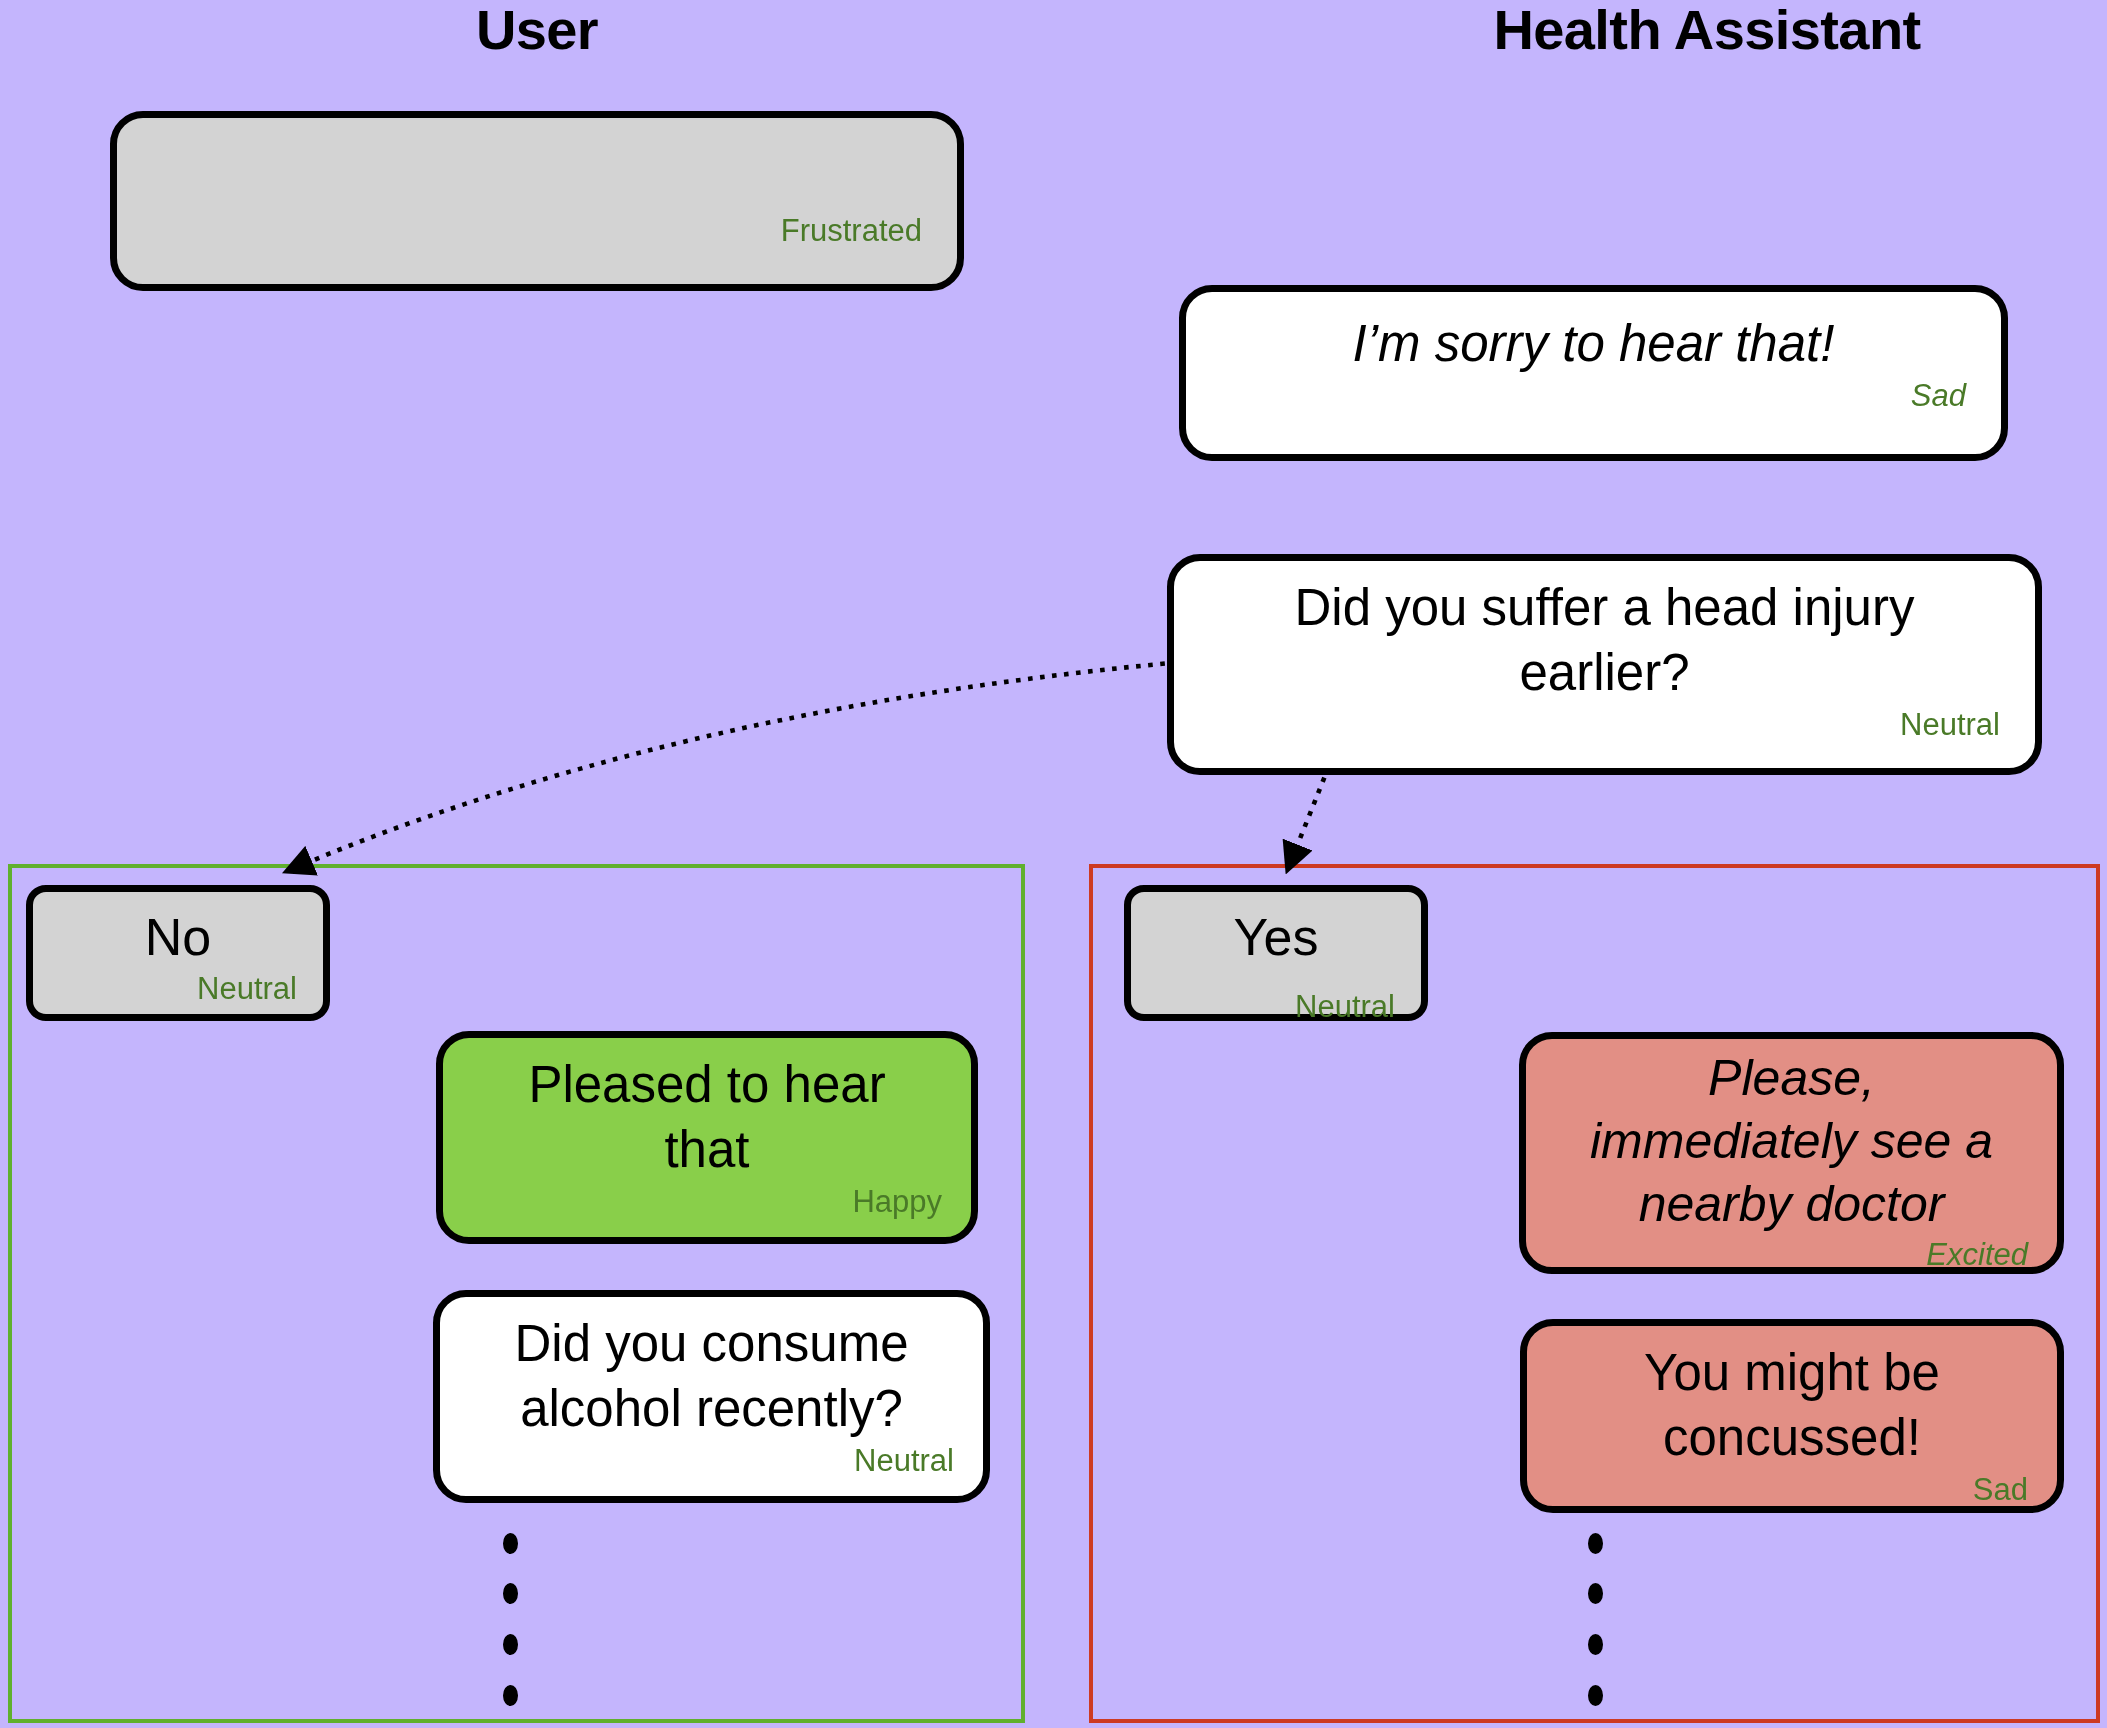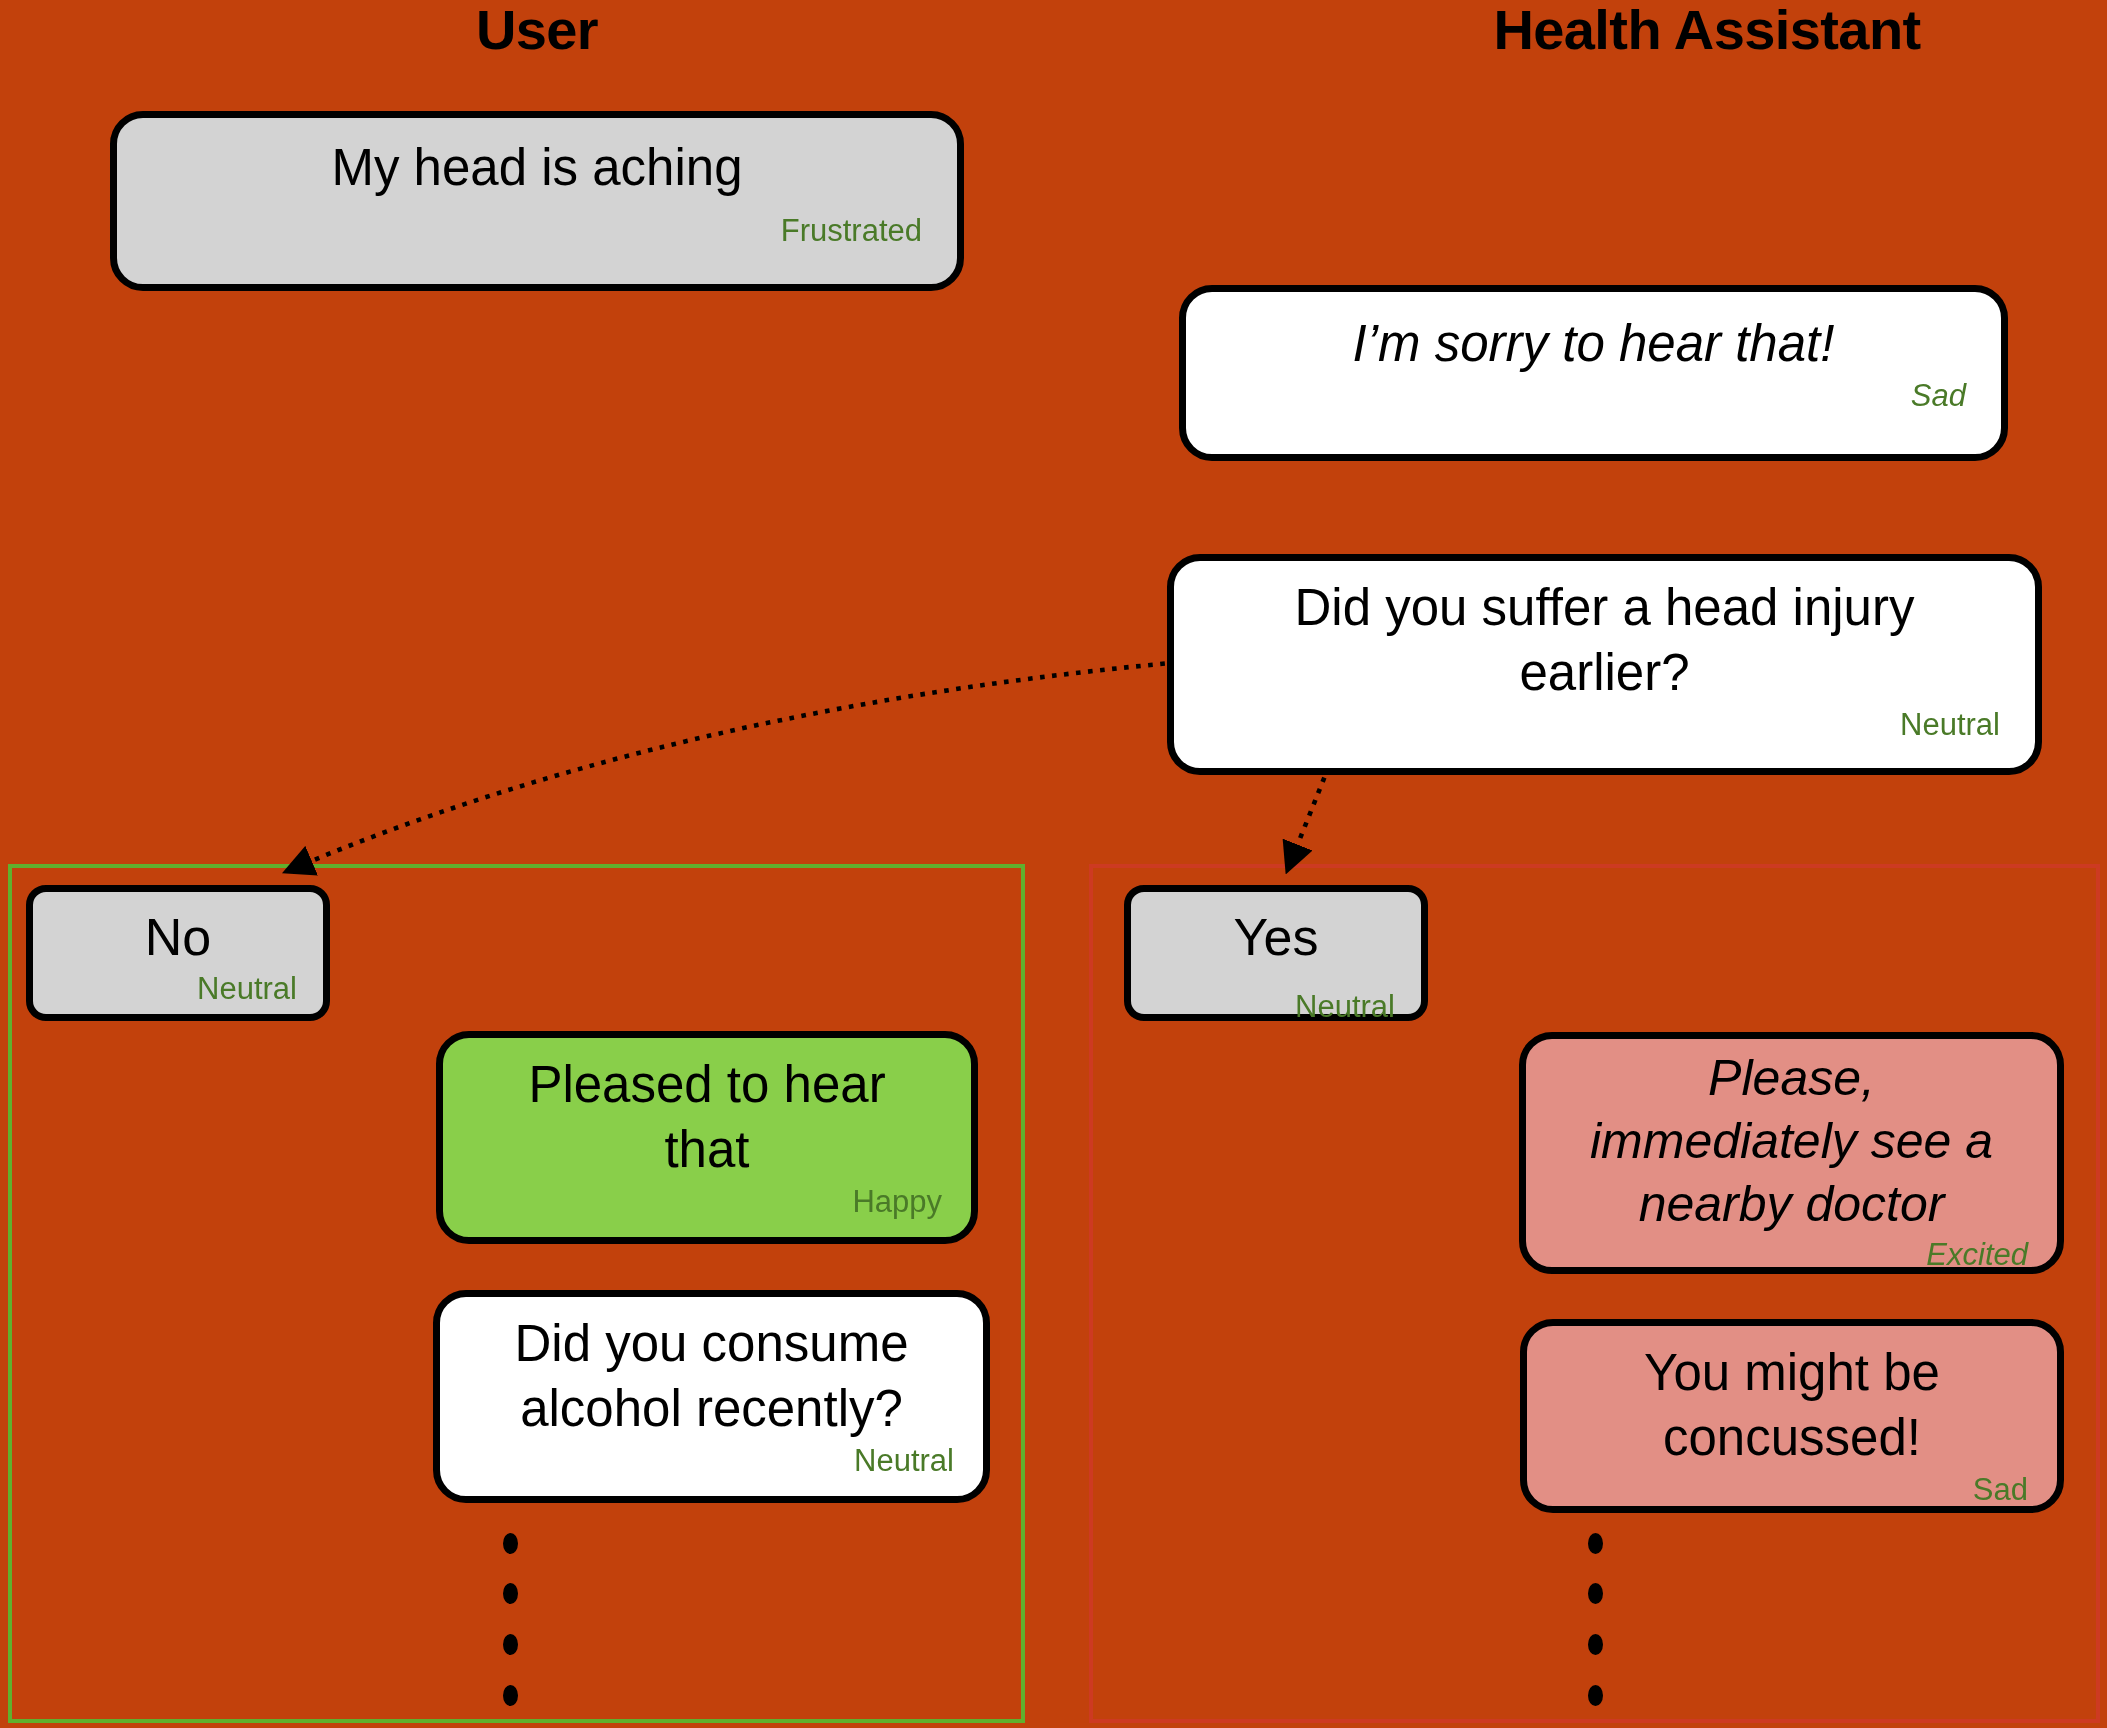--- a/index.html
+++ b/index.html
@@ -1,19 +1,19 @@
 <!DOCTYPE html>
 <html style="font-size:9.2px"><head>
 <meta charset="utf-8">
 <style>
   html,body { margin:0; padding:0; background:#ffffff; }
   #canvas {
     position:relative;
     width:2108px; height:1729px;
-    background:#c2410c;
+    background:#c4b5fd;
     font-family:"Liberation Sans", sans-serif;
     overflow:hidden;
   }
   .col-title {
     position:absolute;
     top:-3.5px; height:69px;
     font-size:56px; font-weight:700; color:#000;
     text-align:center; line-height:66px;
     letter-spacing:-0.6px;
   }
@@ -72,21 +72,20 @@
 </style>
 </head>
 <body>
 
 <div id="canvas">
 
   <div class="col-title" style="left:249px; width:576px;">User</div>
   <div class="col-title" style="left:1419px; width:576px;">Health Assistant</div>
 
   <div class="bubble fill-gray pad-user" style="left:110px; top:111px; width:854px; height:180px;">
-    <div class="msg">My head is aching</div>
     <div class="emotion">Frustrated</div>
   </div>
 
   <div class="bubble fill-white pad-sorry" style="left:1179px; top:285px; width:829px; height:176px;font-style:italic;">
     <div class="msg">I’m sorry to hear that!</div>
     <div class="emotion">Sad</div>
   </div>
 
   <div class="bubble fill-white pad-injury" style="left:1167px; top:554px; width:875px; height:221px;">
     <div class="msg">Did you suffer a head injury

